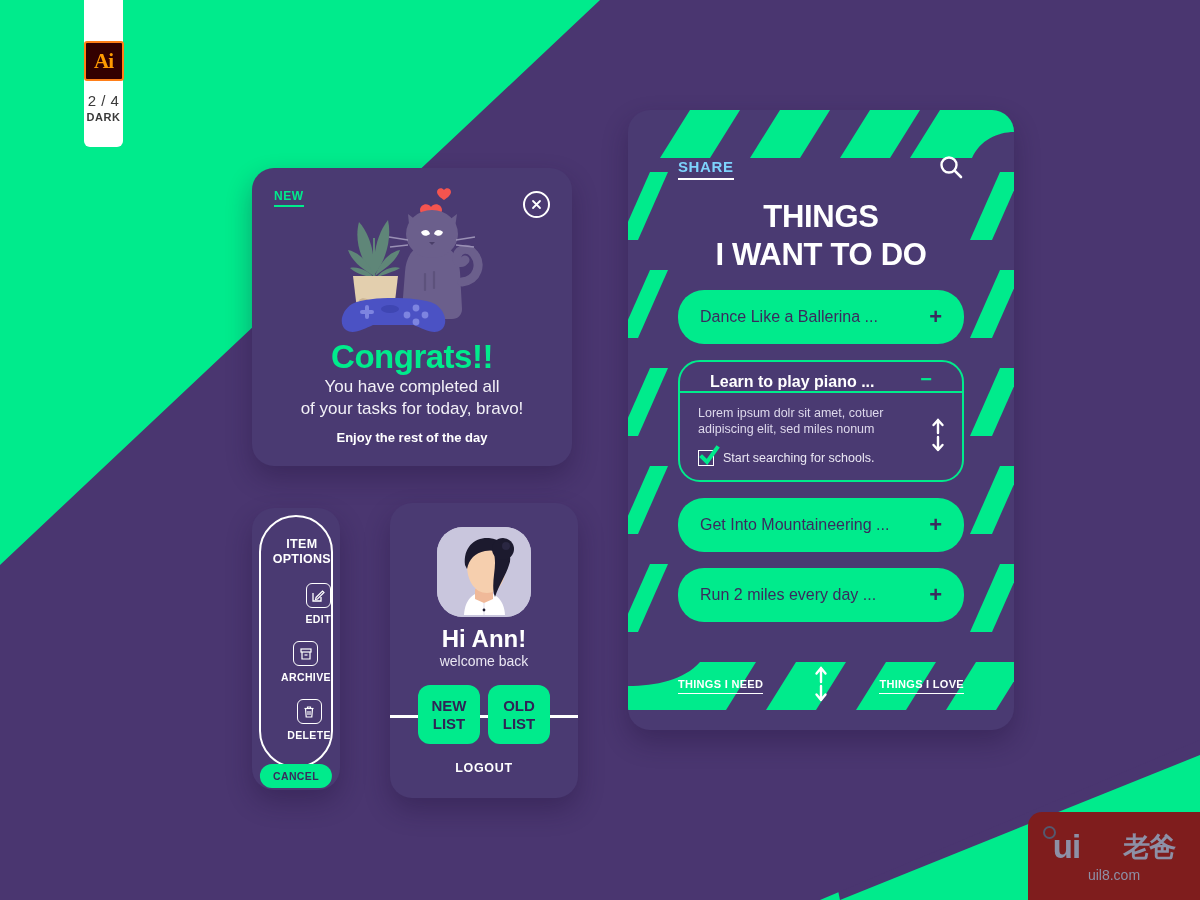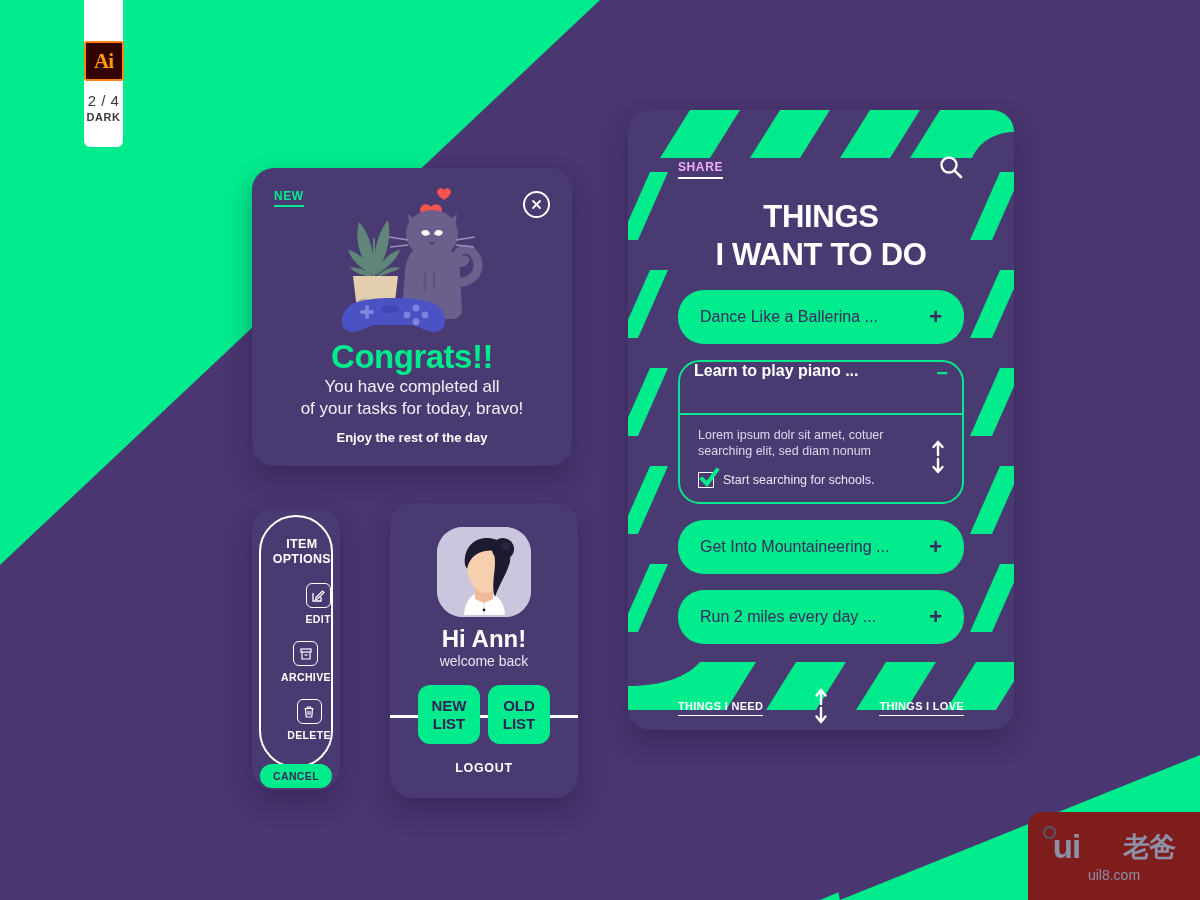--- a/index.html
+++ b/index.html
@@ -98,36 +98,36 @@
     font-size: 15px; font-weight: bold; line-height: 18px; z-index: 2; position: relative;
   }
   .logout { position:absolute; left:0; right:0; top: 258px; text-align:center; color:#fff; font-size: 12.5px; font-weight: bold; letter-spacing:.7px; }
 
   
   #listcard { left: 628px; top: 110px; width: 386px; height: 620px; overflow: hidden; }
   #listcard .stripes { position:absolute; inset:0; z-index:0; }
   .lc-inner { position: relative; z-index: 1; padding: 0 50px; }
   .share-row { display:flex; align-items:center; justify-content:space-between; padding-top: 44px; }
   .share-link {
-    color:#f0abfc; font-size: 12px; font-weight: bold; letter-spacing:.6px;
+    color:#7dd3fc; font-size: 15px; font-weight: bold; letter-spacing:.6px;
     border-bottom: 2px solid #fff; padding-bottom: 3px;
   }
   .lc-title { text-align:center; color:#fff; font-size: 31px; font-weight: bold; line-height: 38px; margin-top: 14px; letter-spacing:-.3px; }
   .todo {
     background:#00eb8c; border-radius: 26px; height: 54px; margin-top: 16px;
     display:flex; align-items:center; justify-content:space-between; padding: 0 22px;
     color:#3a2b5e; font-size: 16px;
   }
   .todo .sign { font-size: 22px; font-weight: bold; line-height: 1; }
   .todo-open {
     border: 2.5px solid #00eb8c; border-radius: 22px; margin-top: 16px; background: transparent;
   }
   .todo-open-head {
-    height: 53px; display:flex; align-items:flex-start; justify-content:space-between;
-    padding: 0 14px; border-bottom: 2.5px solid #00eb8c;
+    height: 31px; display:flex; align-items:flex-end; justify-content:space-between;
+    padding: 0 30px; border-bottom: 2.5px solid #00eb8c;
     color:#fff; font-size: 16px; font-weight: bold;
   }
   .todo-open-head .sign { color:#00eb8c; font-size: 20px; font-weight: bold; }
   .todo-open-body { padding: 12px 18px 14px; position: relative; }
   .desc { color:#ded9ec; font-size: 12.5px; line-height: 16px; max-width: 210px; }
   .check-row { display:flex; align-items:center; gap: 9px; margin-top: 13px; }
   .checkbox { position: relative; width: 16px; height: 16px; border: 1.8px solid #fff; }
   .checkbox svg { position:absolute; left:-2px; top:-7px; }
   .check-label { color:#eae7f3; font-size: 12.5px; }
   .updown { position:absolute; right: 16px; top: 50%; transform: translateY(-50%); }
@@ -362,21 +362,21 @@
     </div>
 
     <div class="todo-open">
       <div class="todo-open-head">
         <span>Learn to play piano ...</span>
         <span class="sign">−</span>
       </div>
       <div class="todo-open-body">
         <div class="desc">
           <span>Lorem ipsum dolr sit amet, cotuer</span>
-          <span>searching elit, sed diam nonum</span>
+          <span>adipiscing elit, sed miles nonum</span>
         </div>
         <div class="check-row">
           <span class="checkbox">
             <svg width="24" height="24" viewBox="0 0 24 24">
               <path d="M5 13 L10 18 L20 4" stroke="#00eb8c" stroke-width="4" fill="none" stroke-linecap="square"></path>
             </svg>
           </span>
           <span class="check-label">Start searching for schools.</span>
         </div>
         <span class="updown">

